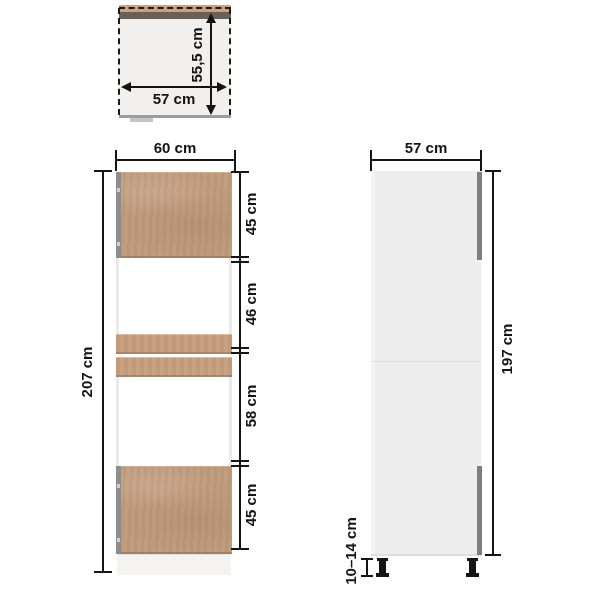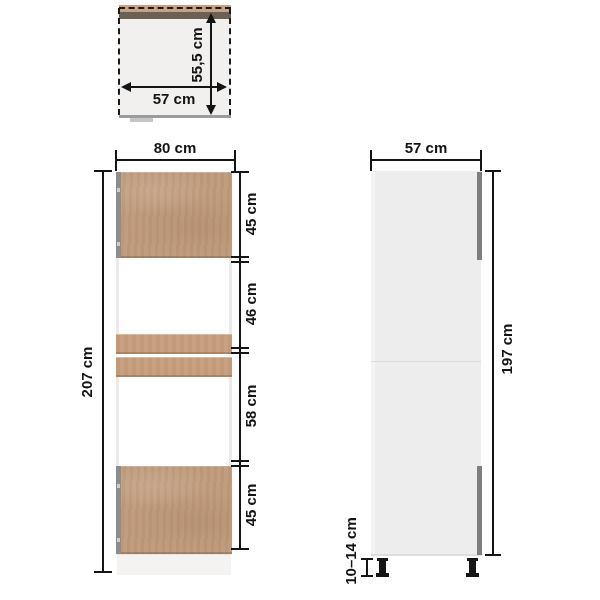--- a/index.html
+++ b/index.html
@@ -70,21 +70,21 @@
       <div class="dim-label vlabel" style="left:157px;top:47px;width:80px;">55,5 cm</div>
     </div>
   </div>
 
   <div>
 
     <div>
       <div class="tick" style="left:115px;top:150px;width:2px;height:21px;"></div>
       <div class="tick" style="left:234px;top:150px;width:2px;height:21px;"></div>
       <div class="dim-line" style="left:115px;top:159px;width:121px;height:2px;"></div>
-      <div class="dim-label" style="left:125px;top:140px;width:100px;">80 cm</div>
+      <div class="dim-label" style="left:125px;top:140px;width:100px;">60 cm</div>
     </div>
 
     <div>
       <div class="tick" style="left:94px;top:170px;width:18px;height:2px;"></div>
       <div class="tick" style="left:94px;top:571px;width:18px;height:2px;"></div>
       <div class="dim-line" style="left:102px;top:171px;width:2px;height:401px;"></div>
       <div class="dim-label vlabel" style="left:47px;top:364px;width:80px;">207 cm</div>
     </div>
 
     <div class="abs" style="left:116px;top:258px;width:3px;height:76px;background:#eceae8;"></div>

